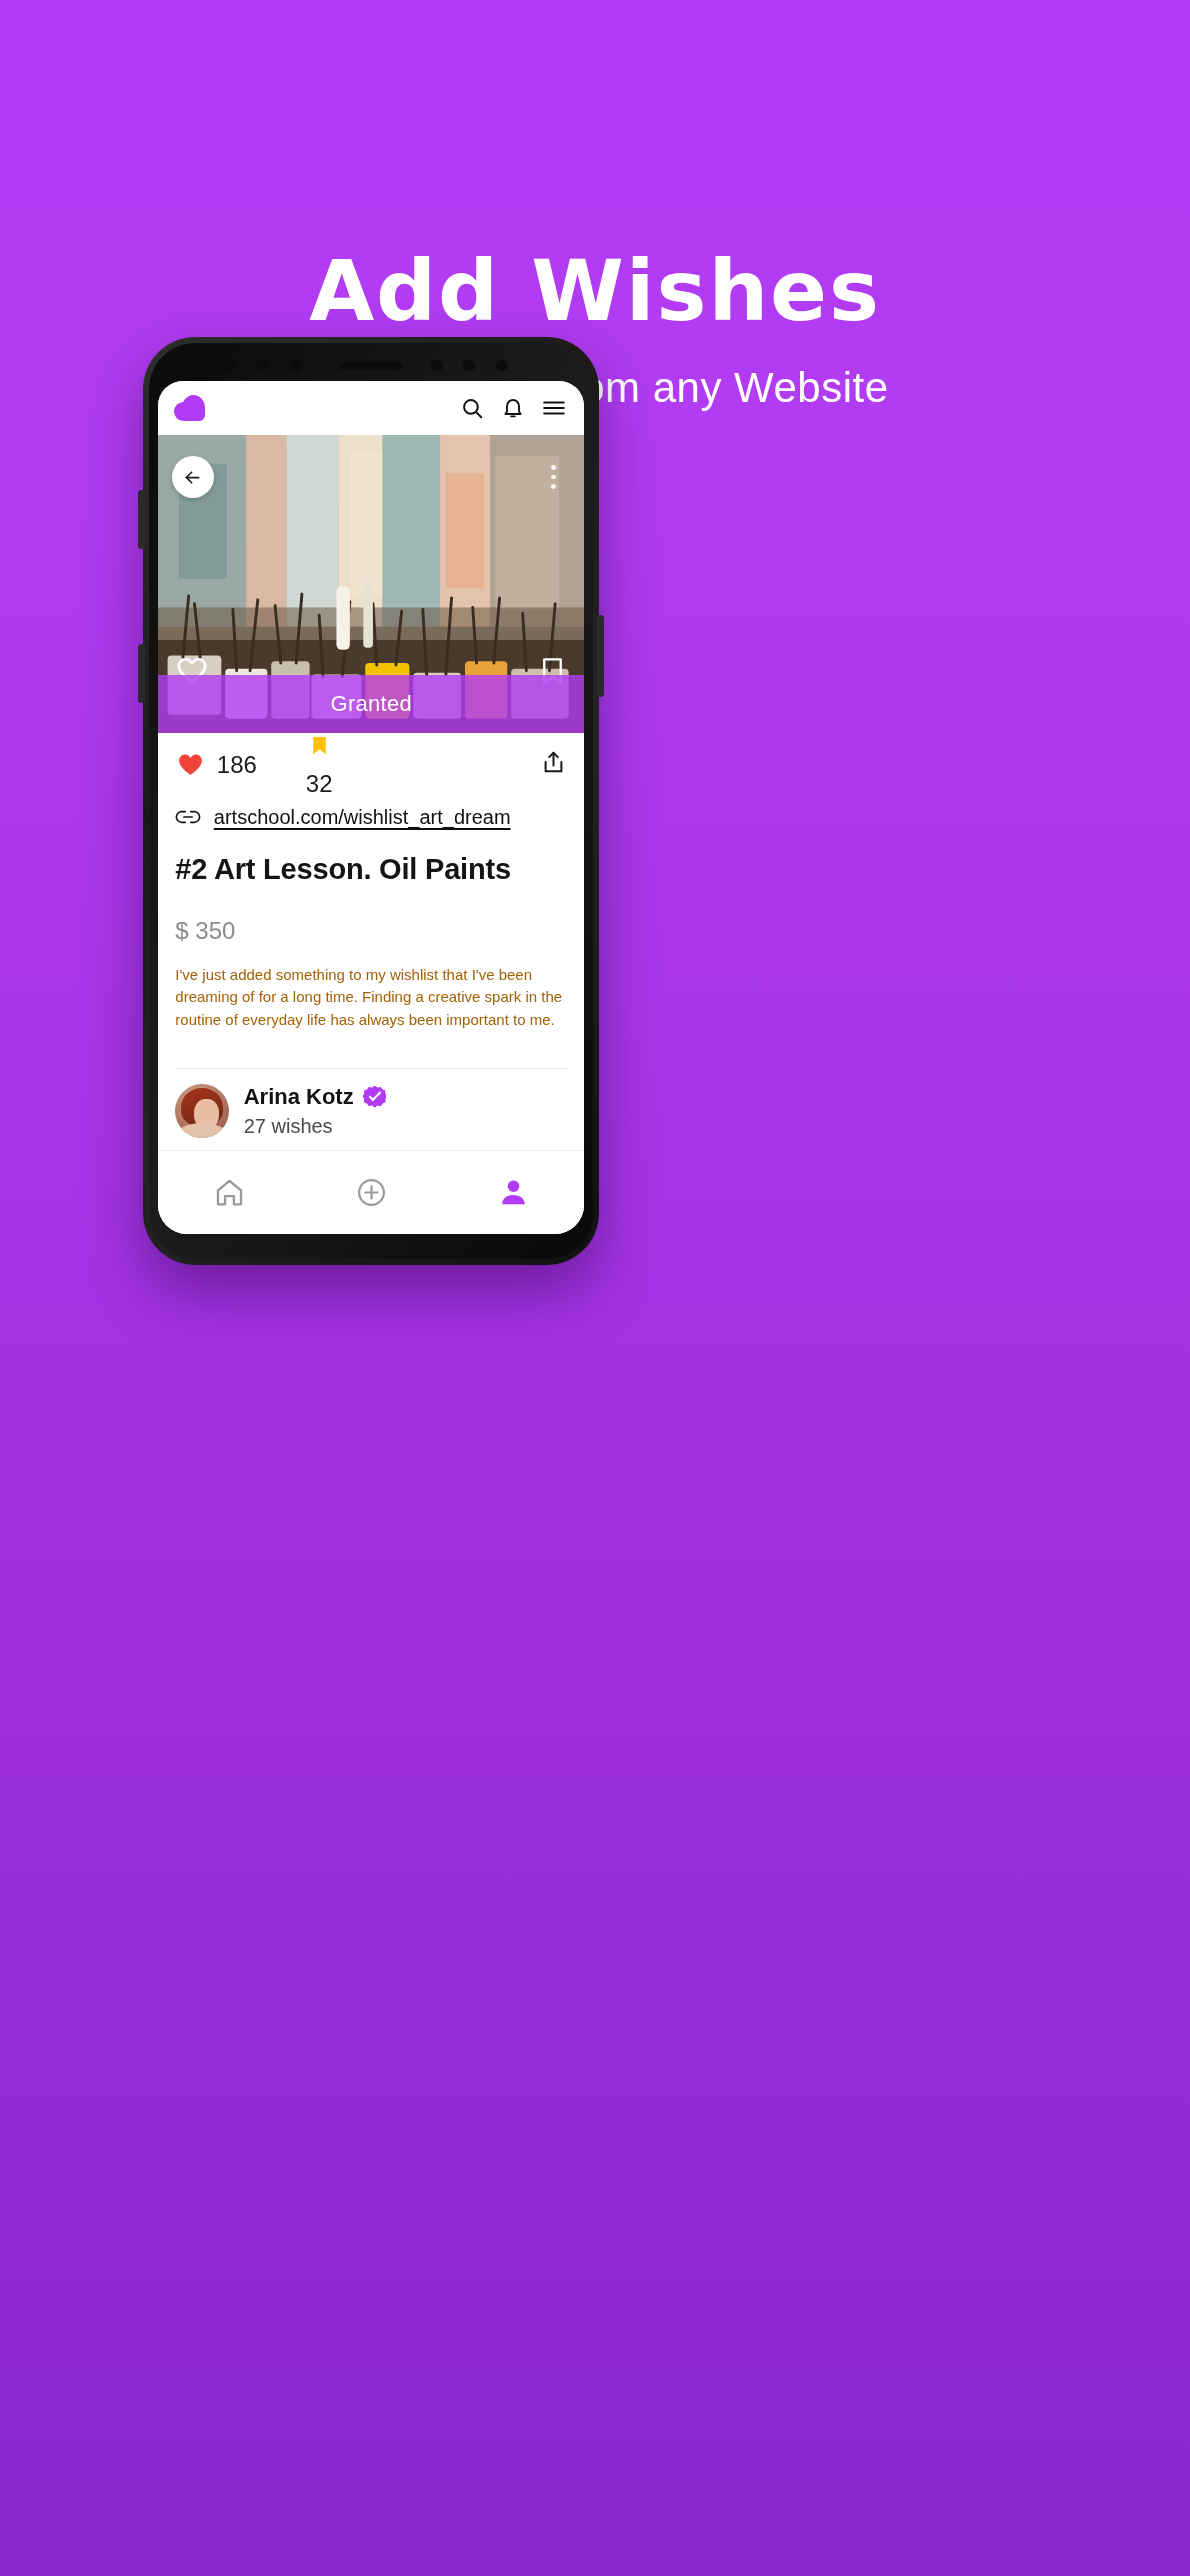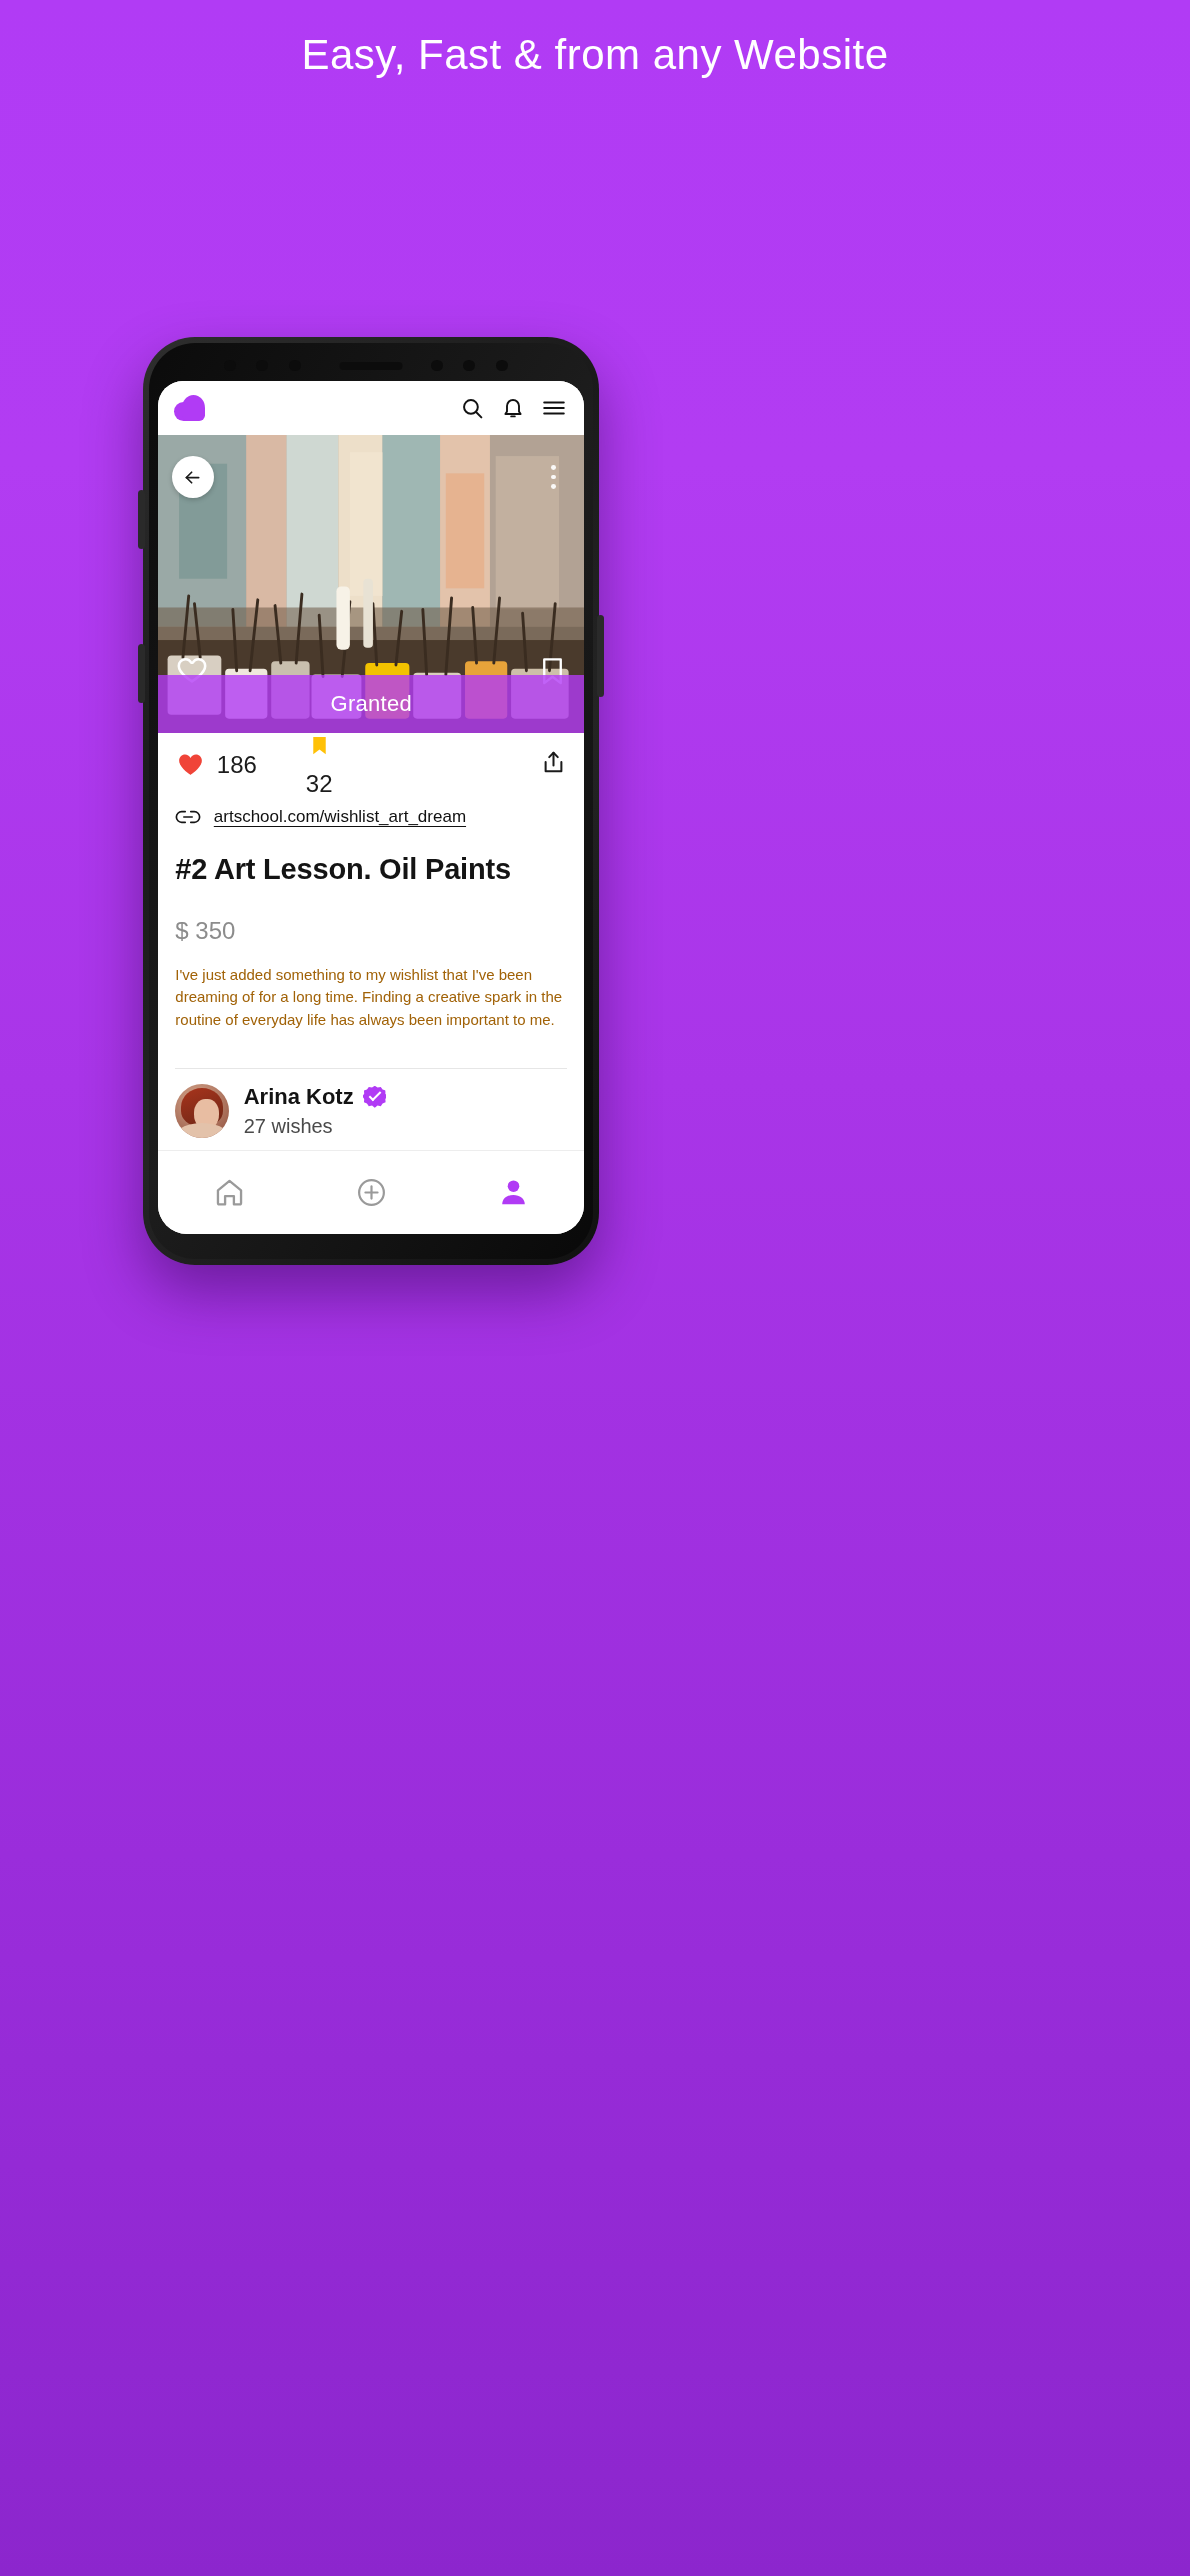--- a/index.html
+++ b/index.html
@@ -102,21 +102,21 @@
   .stats{
     display:flex; align-items:center; height:63px; gap:24px;
   }
   .stat{ display:flex; align-items:center; gap:10.5px; }
   .stat .num{ font-size:24px; color:#1b1b1b; }
   .stat + .stat{ margin-left:25px;flex-direction:column; }
   .share{ margin-left:auto; }
 
   .linkrow{ display:flex; align-items:center; gap:12.5px; height:42px; }
   .linkrow .url{
-    font-size:17px; color:#111; text-decoration:underline; text-underline-offset:3.8px;
+    font-size:20px; color:#111; text-decoration:underline; text-underline-offset:3.8px;
   }
   .item-title{ font-size:29px; font-weight:bold; color:#141414; margin-top:15.3px; letter-spacing:-0.2px;}
   .item-price{ font-size:24px; color:#8c8c8c; margin-top:31px; }
   .item-desc{
     font-size:15px; color:#a16207; line-height:1.48; margin-top:19px;
     padding-bottom:37px; border-bottom:1px solid #e6e6e6;
   }
 
   .author{ display:flex; align-items:center; gap:14.4px; padding:15.3px 0 17px; }
   .avatar{
@@ -156,20 +156,21 @@
     position:absolute; left:0; bottom:0; width:100%; height:84px;
     background:#fff; border-top:1px solid #ededed;
     display:flex; align-items:center; justify-content:space-around;
   }
   .navitem{ display:flex; align-items:center; justify-content:center; width:86px; height:58px; }
 </style>
 </head>
 <body>
 
 <div class="promo">
+  <div class="promo-title">Add Wishes</div>
   <div class="promo-sub">Easy, Fast &amp; from any Website</div>
 </div>
 
 <div class="phone">
   <div class="phone-inner-bezel"></div>
 
   <div class="btn-side btn-vol-up"></div>
   <div class="btn-side btn-vol-dn"></div>
   <div class="btn-side btn-power"></div>
 

